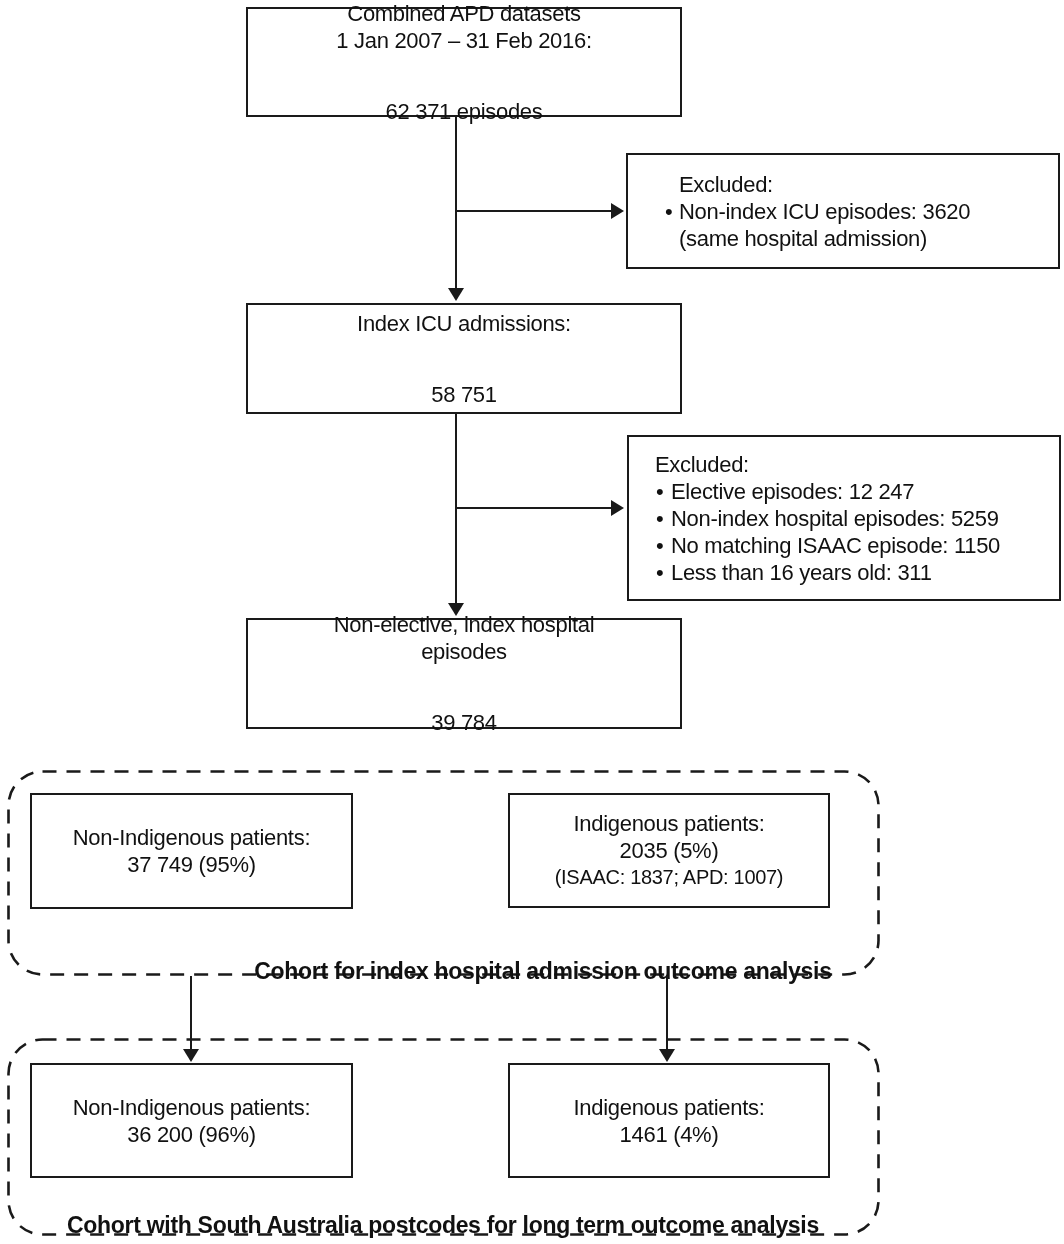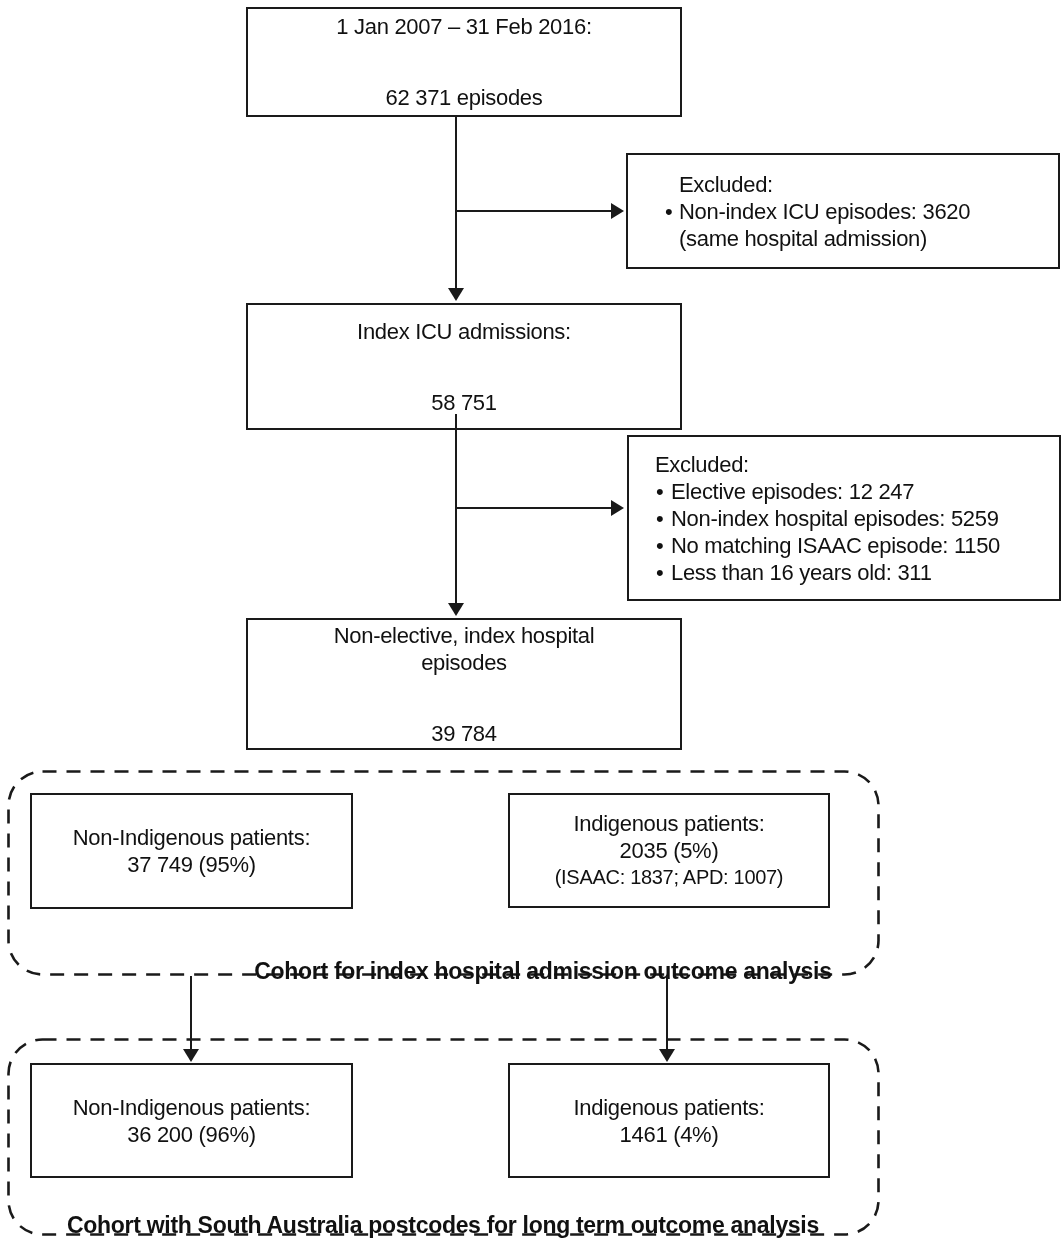--- a/index.html
+++ b/index.html
@@ -81,56 +81,57 @@
 <body>
 
 <div class="canvas">
 
   <svg class="dashed-layer" viewBox="0 0 1064 1244" xmlns="http://www.w3.org/2000/svg">
     <rect x="8.5" y="771.5" width="870" height="203" rx="34" fill="none" stroke="#1a1a1a" stroke-width="2.6" stroke-dasharray="14 10"></rect>
     <rect x="8.5" y="1039.5" width="870" height="195" rx="34" fill="none" stroke="#1a1a1a" stroke-width="2.6" stroke-dasharray="14 10"></rect>
   </svg>
 
   <div class="box center" style="left:246px; top:7px; width:436px; height:110px;">
+    <div class="line">Combined APD datasets</div>
     <div class="line">1 Jan 2007 – 31 Feb 2016:</div>
     <div class="line bold">62 371 episodes</div>
   </div>
 
   <div class="vline" style="left:455px; top:117px; height:172px;"></div>
   <div class="head-down" style="left:448px; top:288px;"></div>
 
   <div class="hline" style="left:455px; top:210px; width:157px;"></div>
   <div class="head-right" style="left:611px; top:203px;"></div>
 
   <div class="box excl" style="left:626px; top:153px; width:434px; height:116px; padding-left:51px;">
     <div class="line">Excluded:</div>
     <div class="line excl-item hang">Non-index ICU episodes: 3620</div>
     <div class="line">(same hospital admission)</div>
   </div>
 
-  <div class="box center" style="left:246px; top:303px; width:436px; height:127px;">
+  <div class="box center" style="left:246px; top:303px; width:436px; height:111px;">
     <div class="line">Index ICU admissions:</div>
     <div class="line bold">58 751</div>
   </div>
 
   <div class="vline" style="left:455px; top:414px; height:190px;"></div>
   <div class="head-down" style="left:448px; top:603px;"></div>
 
   <div class="hline" style="left:455px; top:507px; width:157px;"></div>
   <div class="head-right" style="left:611px; top:500px;"></div>
 
   <div class="box excl" style="left:627px; top:435px; width:434px; height:166px; padding-left:26px;">
     <div class="line">Excluded:</div>
     <div class="line lead">Elective episodes: 12 247</div>
     <div class="line lead">Non-index hospital episodes: 5259</div>
     <div class="line lead">No matching ISAAC episode: 1150</div>
     <div class="line lead">Less than 16 years old: 311</div>
   </div>
 
-  <div class="box center" style="left:246px; top:618px; width:436px; height:132px;">
+  <div class="box center" style="left:246px; top:618px; width:436px; height:111px;">
     <div class="line">Non-elective, index hospital</div>
     <div class="line">episodes</div>
     <div class="line bold">39 784</div>
   </div>
 
   <div class="box center" style="left:30px; top:793px; width:323px; height:116px;">
     <div class="line">Non-Indigenous patients:</div>
     <div class="line"><span class="bold">37 749</span><span> (95%)</span></div>
   </div>
 

